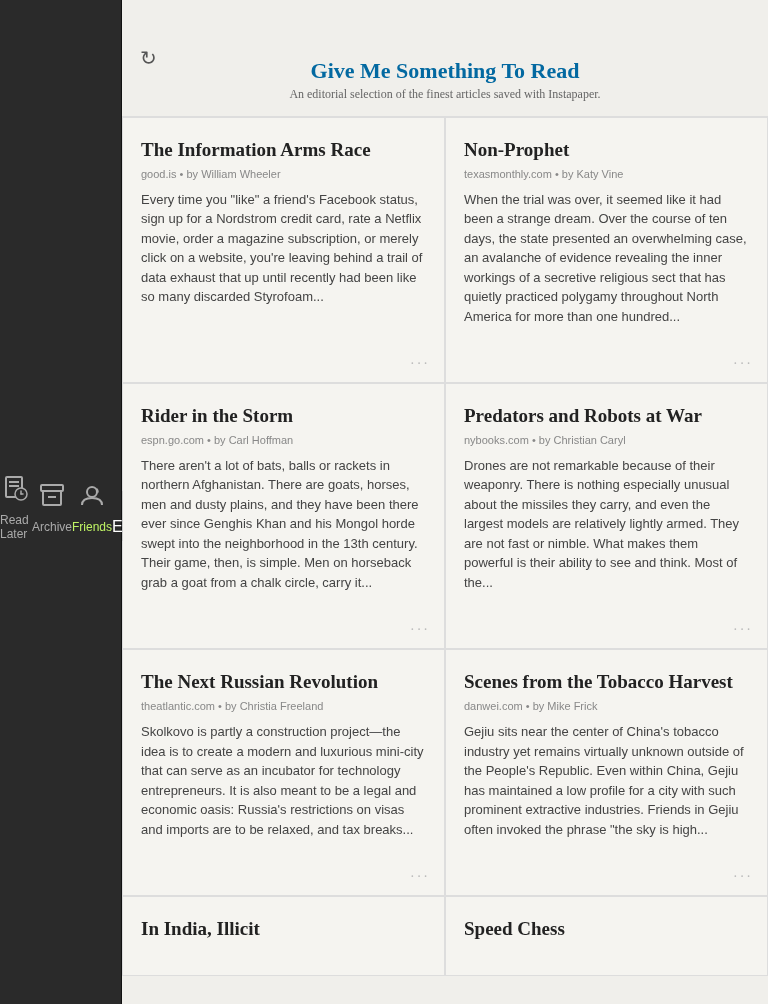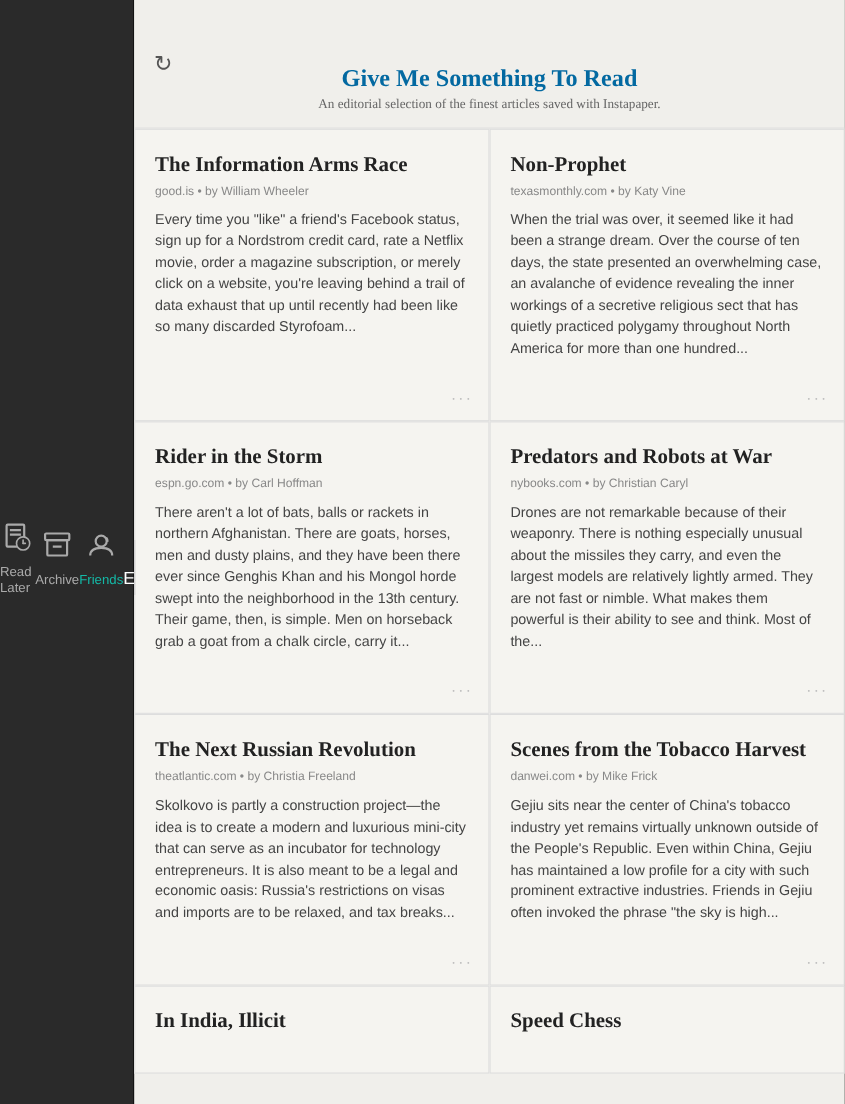--- a/index.html
+++ b/index.html
@@ -194,21 +194,21 @@
 
   <div class="sidebar-item-wrapper">
     <div class="sidebar-item">
       <div class="sidebar-icon">
         <svg width="30" height="30" viewBox="0 0 30 30" fill="none">
           <path d="M5 24 C5 20 8 17 15 17 C22 17 25 20 25 24" stroke="#aaa" stroke-width="2" fill="none"></path>
           <circle cx="15" cy="11" r="5" stroke="#aaa" stroke-width="2" fill="none"></circle>
           <path d="M20 8 C20 8 21 9 21 11" stroke="#aaa" stroke-width="1.5" stroke-linecap="round"></path>
         </svg>
       </div>
-      <span style="color:#14b8a6;font-family:Arial,sans-serif;font-size:12px;">Friends</span>
+      <span style="color:#bef264;font-family:Arial,sans-serif;font-size:12px;">Friends</span>
     </div>
   </div>
 
   <div class="sidebar-item-wrapper">
     <div class="sidebar-item active">
       <div class="sidebar-icon">
         <svg width="30" height="30" viewBox="0 0 30 30" fill="none">
           <rect x="6" y="6" width="18" height="18" rx="2" stroke="#fff" stroke-width="2" fill="none"></rect>
           <path d="M10 18 C10 18 12 14 15 14 C18 14 20 18 20 18" stroke="#fff" stroke-width="1.5" fill="none"></path>
           <circle cx="15" cy="11" r="3" stroke="#fff" stroke-width="1.5" fill="none"></circle>

